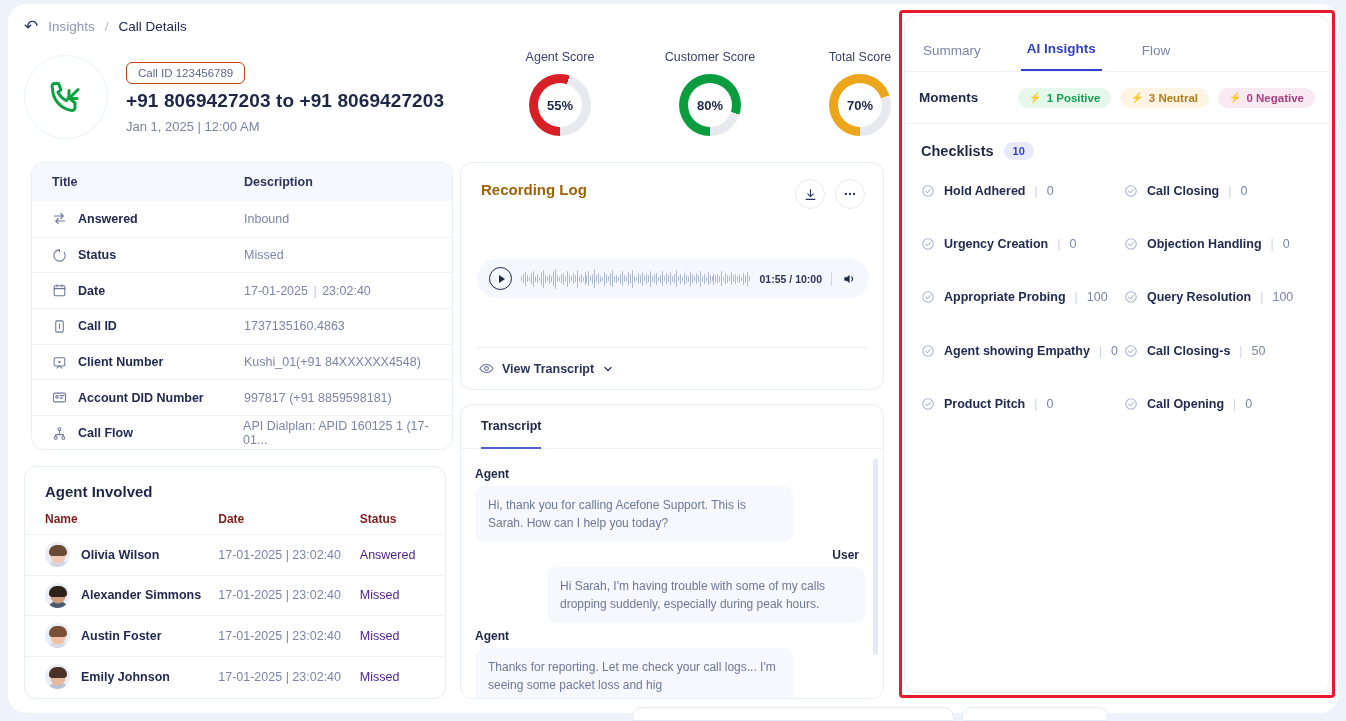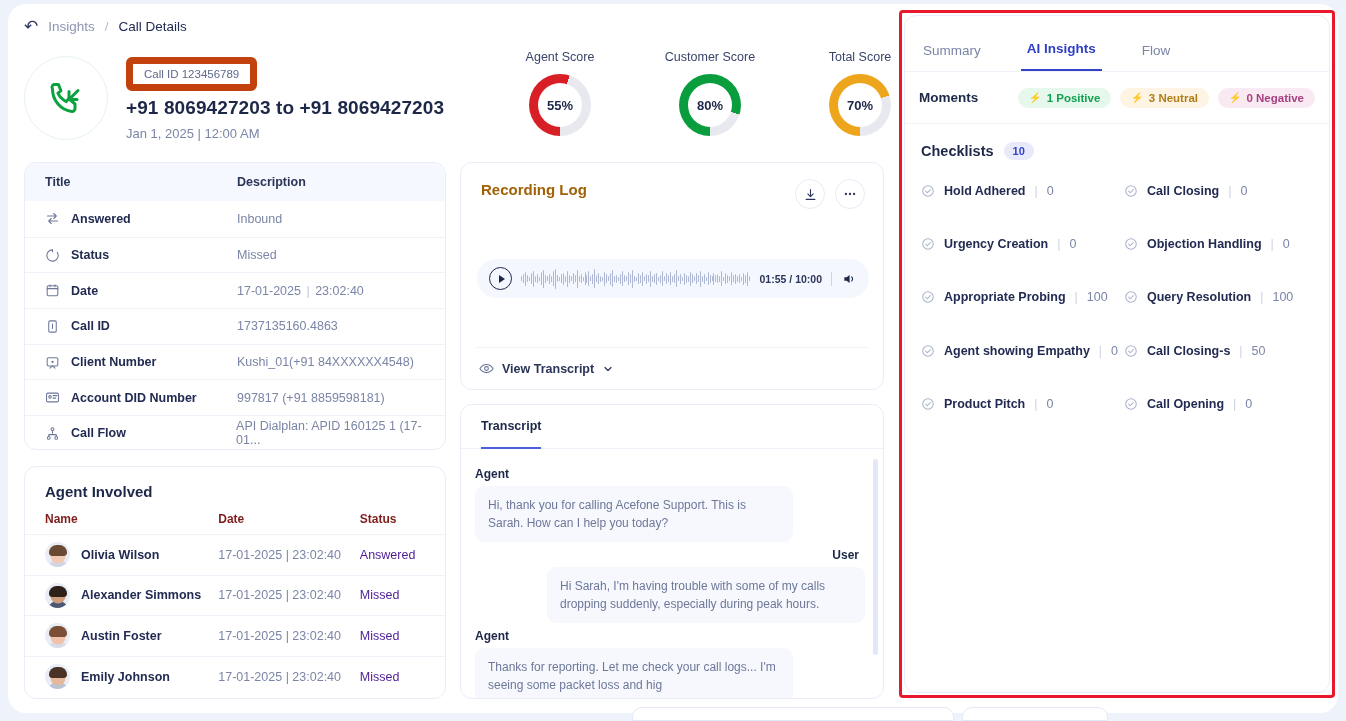--- a/index.html
+++ b/index.html
@@ -40,21 +40,21 @@
 
   
   .callhead { position: absolute; left: 24px; top: 55px; display: flex; gap: 18px; align-items: center; }
   .callicon {
     width: 84px; height: 84px; border-radius: 50%;
     border: 1px solid #e6f4ec; background: #ffffff;
     display: flex; align-items: center; justify-content: center;
   }
   .callinfo { padding-top: 2px; }
   .callid-pill {
-    display: inline-block; border: 7px solid #c2410c; border-radius: 6px;
+    display: inline-block; border: 1px solid #c2410c; border-radius: 6px;
     padding: 4px 11px; font-size: 11.5px; color: #5d6party; color: #5e6casual;
     color: #5d688a; background: #fff; margin-bottom: 6px;
   }
   .callnums { font-size: 19px; font-weight: bold; color: #1d2748; letter-spacing: .1px; }
   .calldate { font-size: 13px; color: #7b8losing; color: #7b85a6; margin-top: 7px; }
 
   
   .scores { position: absolute; left: 512px; top: 50px; display: flex; gap: 54px; }
   .score { width: 96px; text-align: center; }
   .score-label { font-size: 12.5px; color: #3a446b; margin-bottom: 10px; }
@@ -62,21 +62,21 @@
   .gauge .hole {
     position: absolute; inset: 9px; background: #fff; border-radius: 50%;
     display: flex; align-items: center; justify-content: center;
     font-size: 13px; font-weight: bold; color: #1d2748;
   }
 
   
   .card { position: absolute; background: #fff; border: 1px solid #e9edf7; border-radius: 12px; }
 
   
-  #details-card { left: 24px; top: 162px; width: 422px; height: 288px; overflow: hidden; }
+  #details-card { left: 31px; top: 162px; width: 422px; height: 288px; overflow: hidden; }
   .dt-head { display: flex; background: #f5f8ff; height: 38px; align-items: center; font-size: 12.5px; font-weight: bold; color: #2b3459; }
   .dt-head .c-title { padding-left: 20px; width: 212px; }
   .dt-row { display: flex; align-items: center; height: 35.7px; border-top: 1px solid #eef1f8; font-size: 12.5px; }
   .dt-row:first-of-type { border-top: none; }
   .dt-label { width: 212px; padding-left: 20px; display: flex; align-items: center; gap: 11px; color: #222b52; font-weight: bold; }
   .dt-val { color: #7b85a6; }
   .dt-val .tiny-sep { color: #c2c9dc; padding: 0 2px; }
   .ico { width: 15px; height: 15px; display: block; }
 
   

